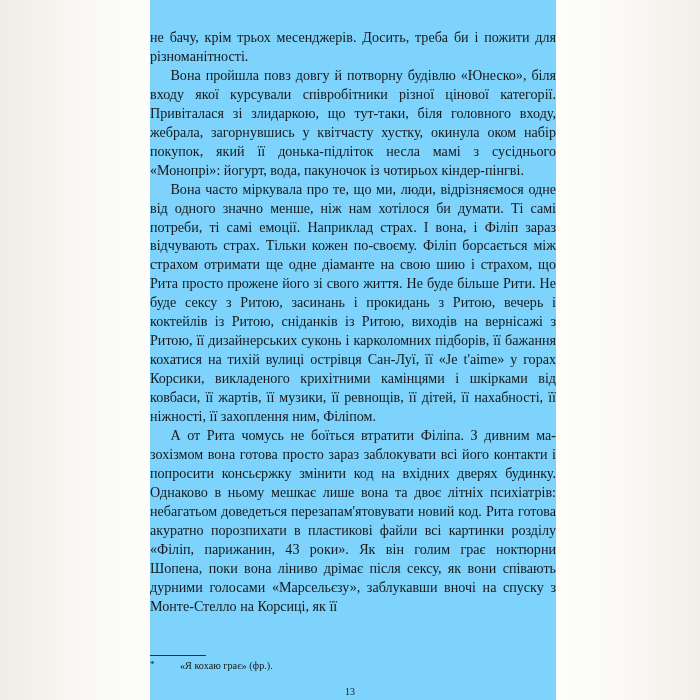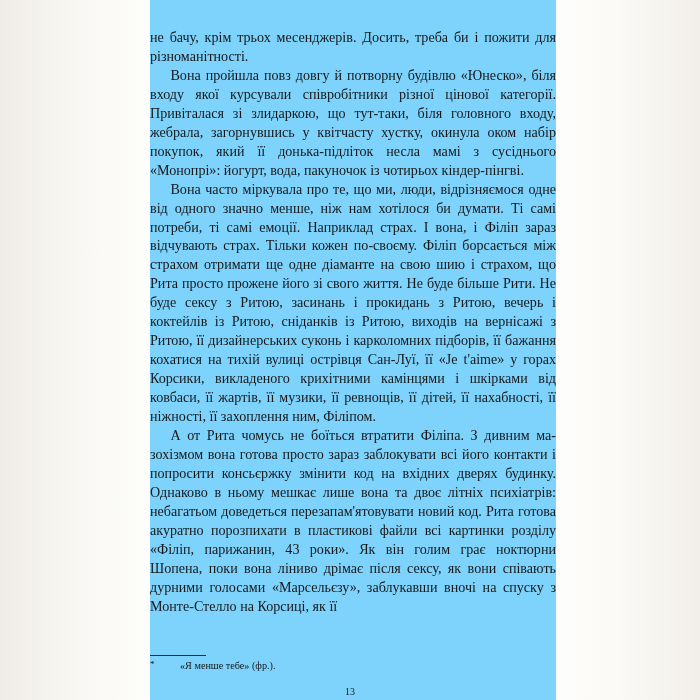--- a/index.html
+++ b/index.html
@@ -110,19 +110,19 @@
       <p class="indent">Вона пройшла повз довгу й потворну будівлю «Юнеско», біля входу якої курсували співробітники різної цінової катего­рії. Привіталася зі злидаркою, що тут-таки, біля головного вхо­ду, жебрала, загорнувшись у квітчасту хустку, окинула оком набір покупок, який її донька-підліток несла мамі з сусіднього «Монопрі»: йогурт, вода, пакуночок із чотирьох кіндер-пінгві.</p>
       <p class="indent">Вона часто міркувала про те, що ми, люди, відрізняємося одне від одного значно менше, ніж нам хотілося би думати. Ті самі потреби, ті самі емоції. Наприклад страх. І вона, і Філіп зараз відчувають страх. Тільки кожен по-своєму. Філіп борса­ється між страхом отримати ще одне діаманте на свою шию і страхом, що Рита просто прожене його зі свого життя. Не буде більше Рити. Не буде сексу з Ритою, засинань і прокидань з Ри­тою, вечерь і коктейлів із Ритою, сніданків із Ритою, виходів на вернісажі з Ритою, її дизайнерських суконь і карколомних підборів, її бажання кохатися на тихій вулиці острівця Сан-Луї, її «Je t'aime» у горах Корсики, викладеного крихітними камін­цями і шкірками від ковбаси, її жартів, її музики, її ревнощів, її дітей, її нахабності, її ніжності, її захоплення ним, Філіпом.</p>
       <p class="indent">А от Рита чомусь не боїться втратити Філіпа. З дивним ма­зохізмом вона готова просто зараз заблокувати всі його кон­такти і попросити консьєржку змінити код на вхідних дверях будинку. Однаково в ньому мешкає лише вона та двоє літніх психіатрів: небагатьом доведеться перезапам'ятовувати но­вий код. Рита готова акуратно порозпихати в пластикові файли всі картинки розділу «Філіп, парижанин, 43 роки». Як він голим грає ноктюрни Шопена, поки вона ліниво дрімає піс­ля сексу, як вони співають дурними голосами «Марсельєзу», заблукавши вночі на спуску з Монте-Стелло на Корсиці, як її</p>
     </div>
   </div>
 
   <div class="footnote-area">
     <div class="footnote-rule"></div>
     <div class="footnote">
       <span class="marker">*</span>
-      <span>«Я менше тебе» (фр.).</span>
+      <span>«Я кохаю грає» (фр.).</span>
     </div>
   </div>
 
   <div class="page-number">13</div>
 
 </div>
 
 </body></html>

